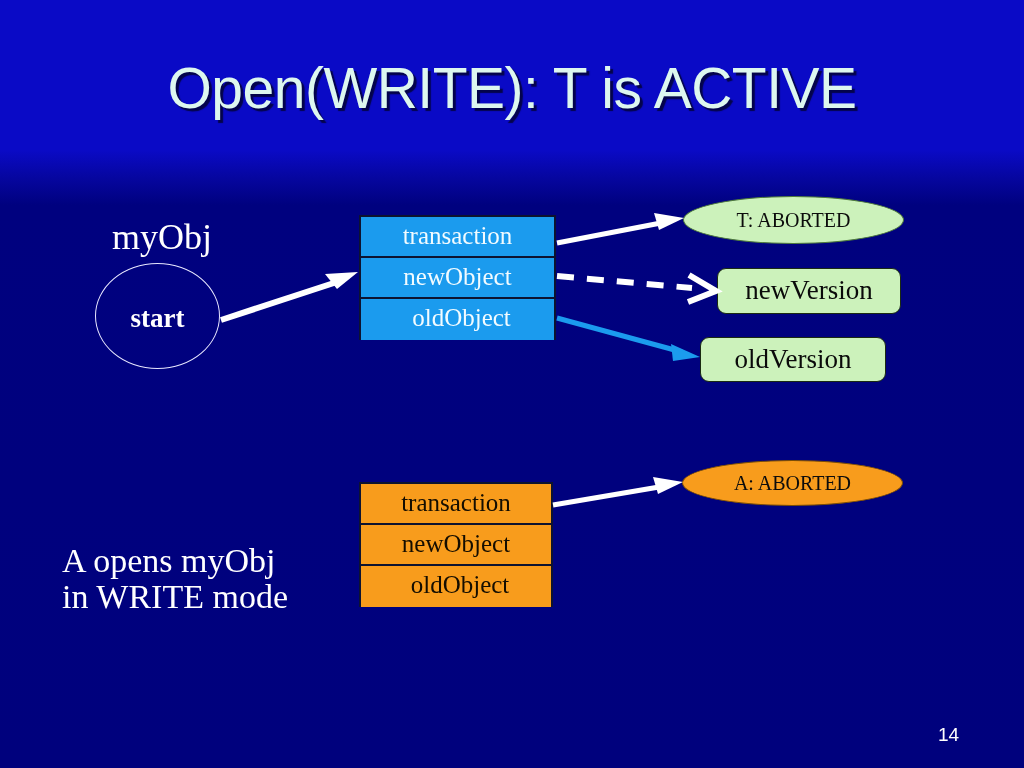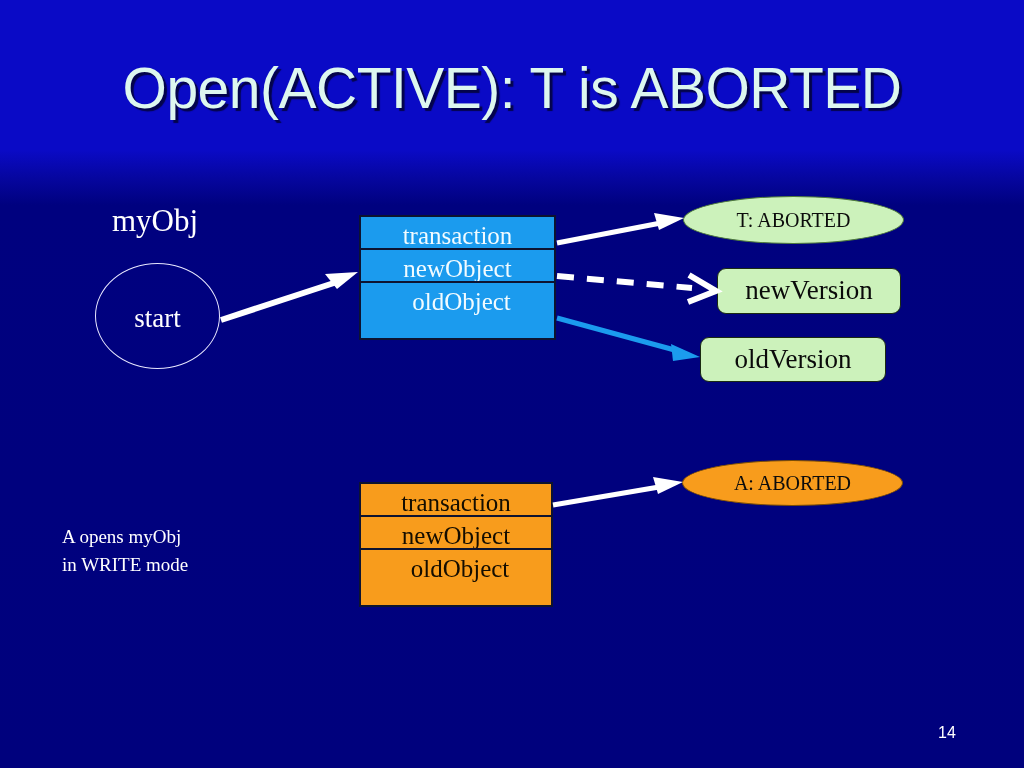--- a/index.html
+++ b/index.html
@@ -39,34 +39,34 @@
 
   
   .lbl {
     position: absolute;
     color: #ffffff;
     white-space: nowrap;
   }
 
   #myobj-label {
     left: 112px;
-    top: 203px;
-    font-size: 31px;
+    top: 216px;
+    font-size: 36px;
   }
   #caption {
     left: 62px;
-    top: 523px;
-    font-size: 19px;
-    line-height: 28px;
+    top: 543px;
+    font-size: 34px;
+    line-height: 36px;
     white-space: pre-line;
   }
   #page-number {
     left: 938px;
     top: 724px;
-    font-size: 16px;
+    font-size: 19px;
     font-family: "Liberation Sans", "DejaVu Sans", sans-serif;
   }
 
   
   #start-circle {
     position: absolute;
     left: 95px;
     top: 263px;
     width: 125px;
     height: 106px;
@@ -75,31 +75,32 @@
     box-sizing: border-box;
   }
   #start-label {
     position: absolute;
     left: 95px;
     top: 303px;
     width: 125px;
     text-align: center;
     color: #ffffff;
     font-size: 27px;
+    font-weight: bold;
   }
 
   
   .struct {
     position: absolute;
     box-sizing: border-box;
     border: 2px solid #0d1330;
   }
   .struct .row {
     box-sizing: border-box;
-    height: 33px;
+    height: 41px;
     line-height: 38px;
     text-align: center;
     font-size: 25px;
     border-bottom: 2px solid #0d1330;
     overflow: hidden;
   }
   .struct .row:last-child { border-bottom: none; padding-left: 8px; }
 
   #struct-blue {
     left: 359px;
@@ -184,21 +185,21 @@
     width: 1024px;
     height: 768px;
     pointer-events: none;
   }
 </style>
 </head>
 <body>
 
 <div id="slide">
 
-  <div id="title">Open(ACTIVE): T is ABORTED</div>
+  <div id="title">Open(WRITE): T is ACTIVE</div>
 
   <div class="lbl" id="myobj-label">myObj</div>
   <div id="start-circle"></div>
   <div id="start-label">start</div>
 
   <div class="struct" id="struct-blue">
     <div class="row">transaction</div>
     <div class="row">newObject</div>
     <div class="row">oldObject</div>
   </div>

